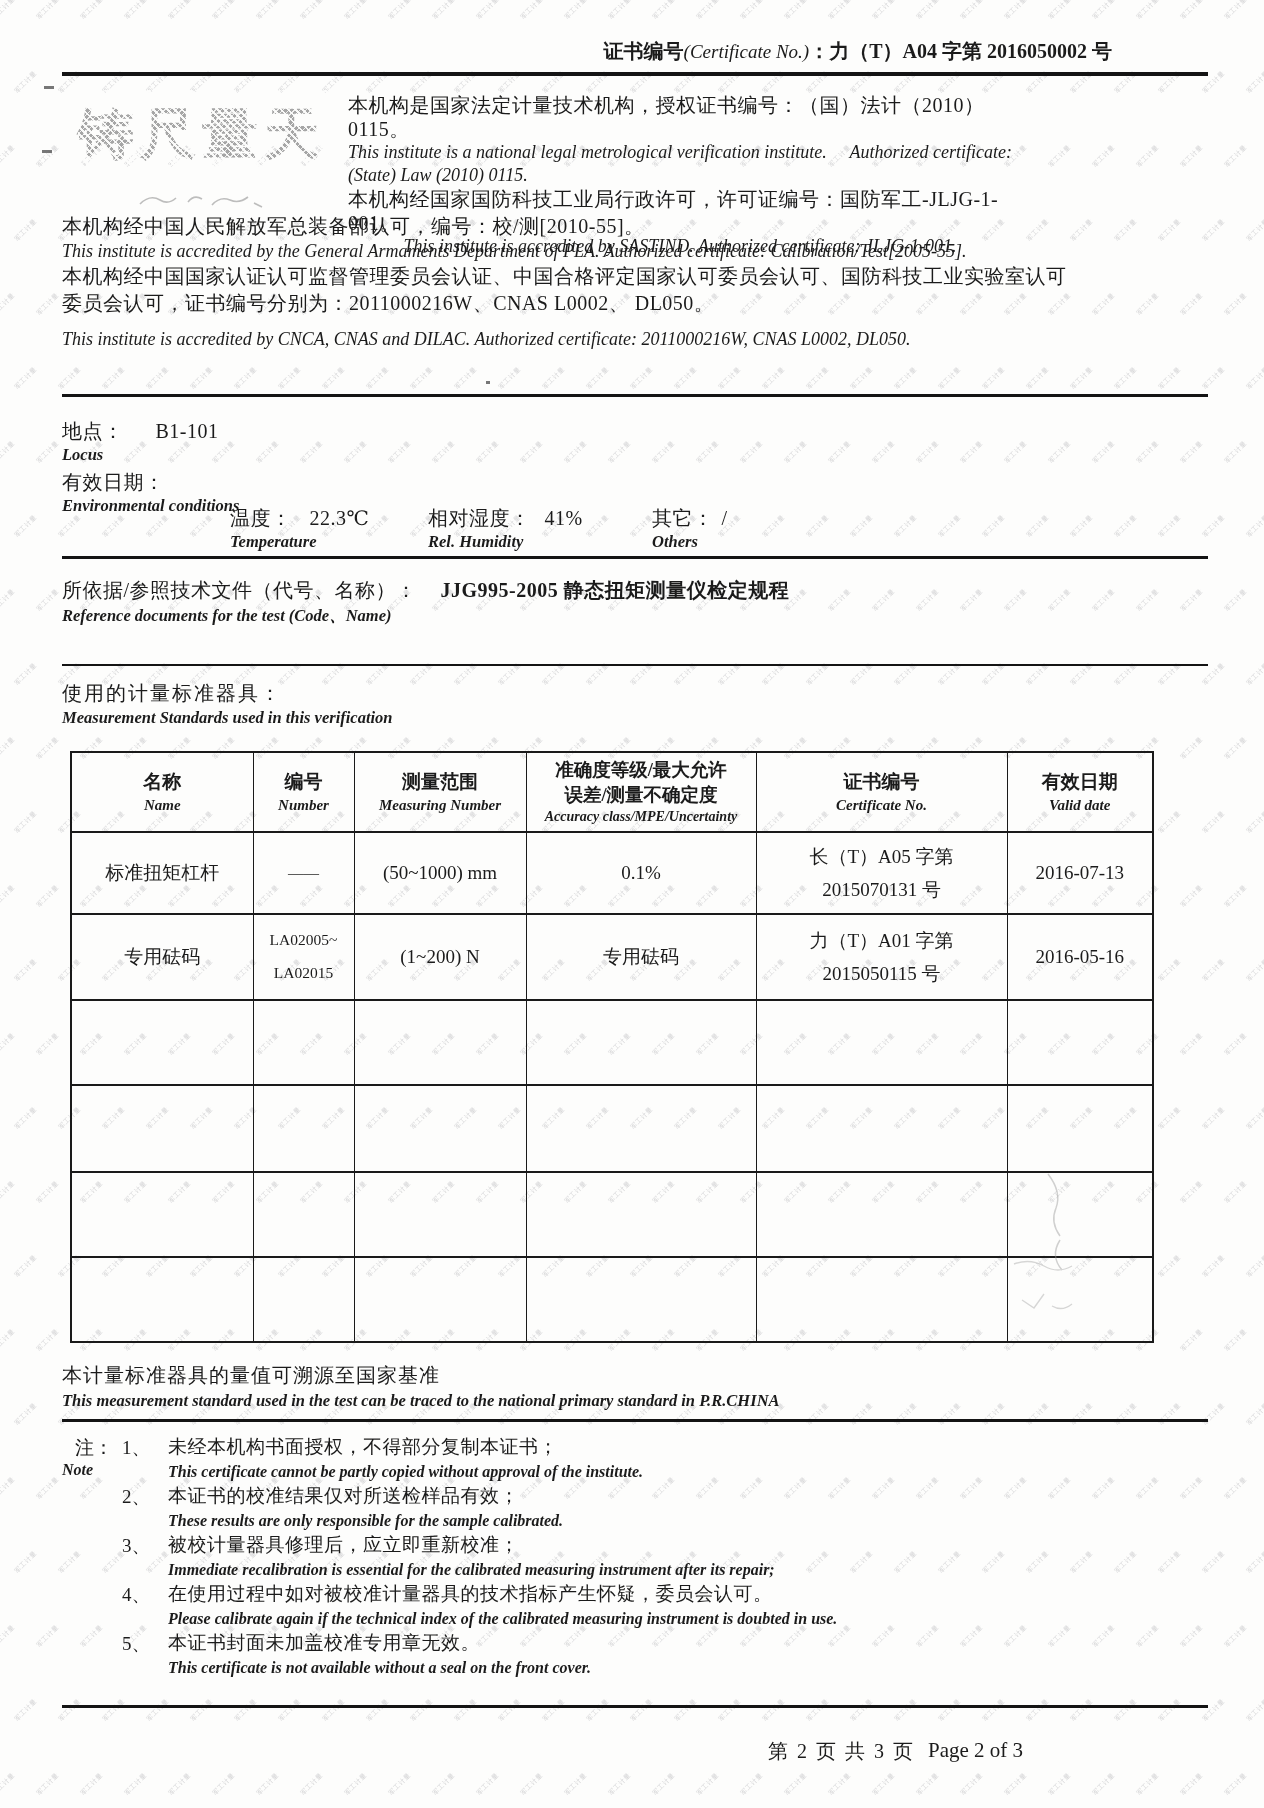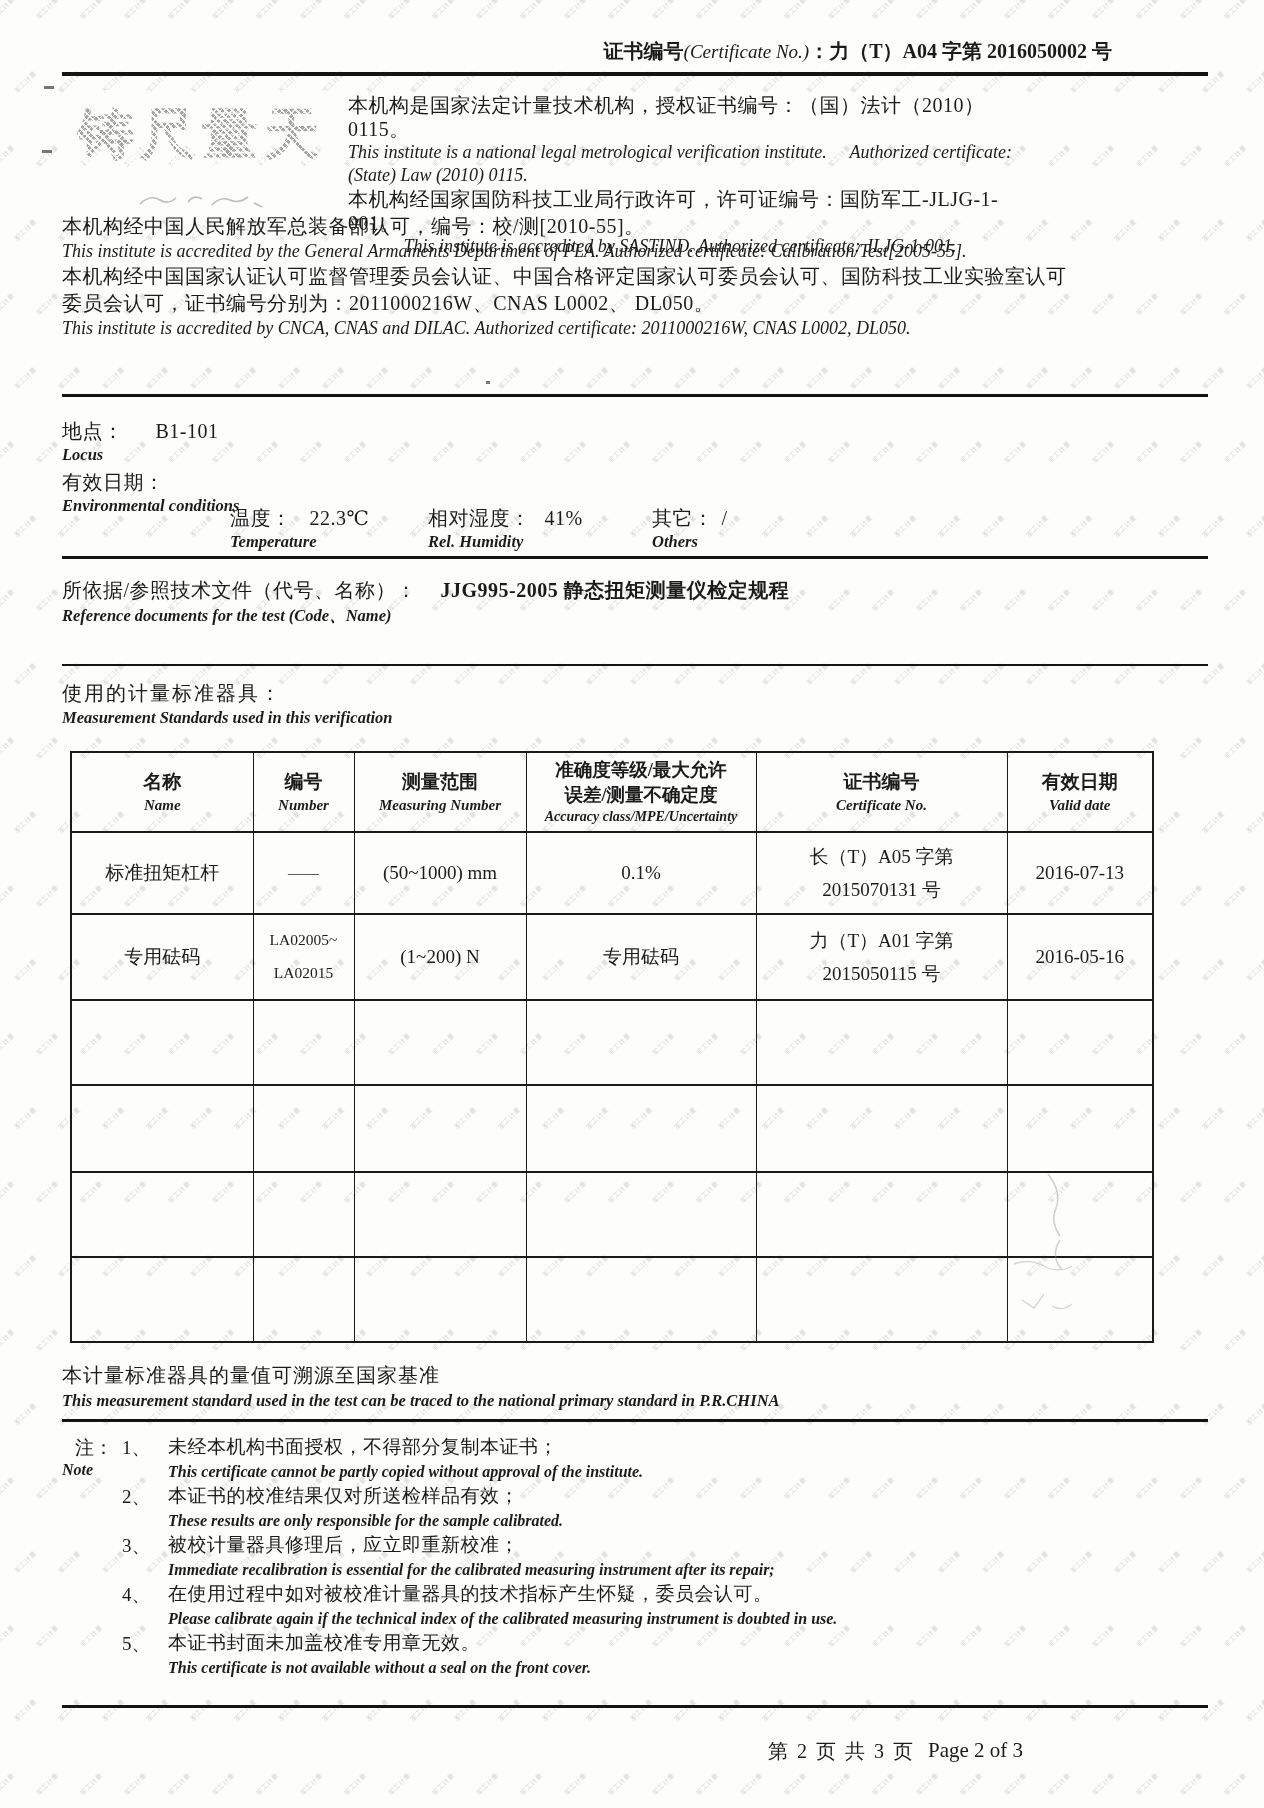--- a/index.html
+++ b/index.html
@@ -45,21 +45,21 @@
   }
   .seal svg{position:absolute;left:58px;top:100px;opacity:0.55;}
   
   .intro{position:absolute;left:348px;top:93px;width:664px;}
   .zh20{font-size:20px;line-height:24px;letter-spacing:0.5px;}
   .en-it{font-style:italic;font-size:18px;line-height:23px;}
   .en-justify{display:flex;justify-content:space-between;font-style:italic;font-size:18px;line-height:23px;}
   .center{text-align:center;}
   .pla{position:absolute;left:62px;top:213px;width:1146px;}
   .pla .zh20{line-height:27px;}
-  .pla .gap{}
+  .pla .gap{margin-top:11px;}
   
   .locus{position:absolute;left:62px;top:419px;}
   .sublabel{font-weight:bold;font-style:italic;font-size:16.5px;line-height:21px;}
   .locus .zh20{line-height:25px;}
   .locus .val{margin-left:32px;}
   .env-group{position:absolute;white-space:nowrap;}
   .env-group .zh20{line-height:26px;}
   
   .refblock{position:absolute;left:62px;top:575px;}
   .refblock .val{font-weight:600;margin-left:24px;}

